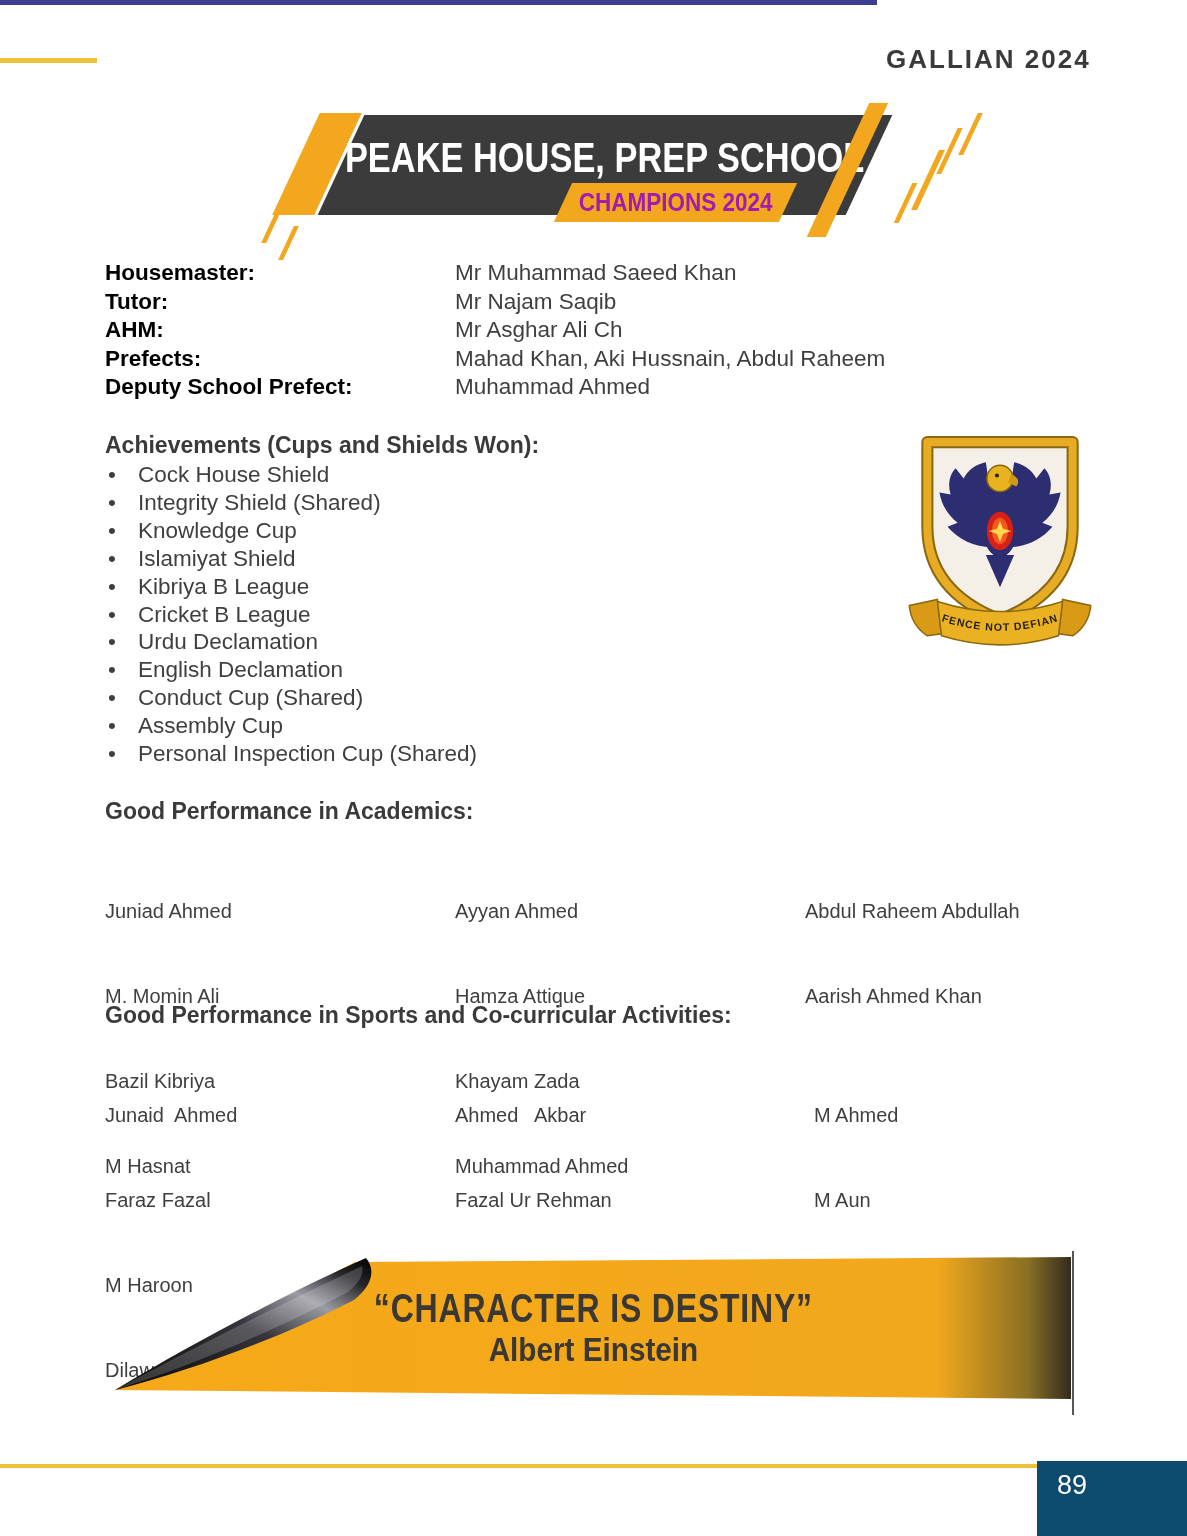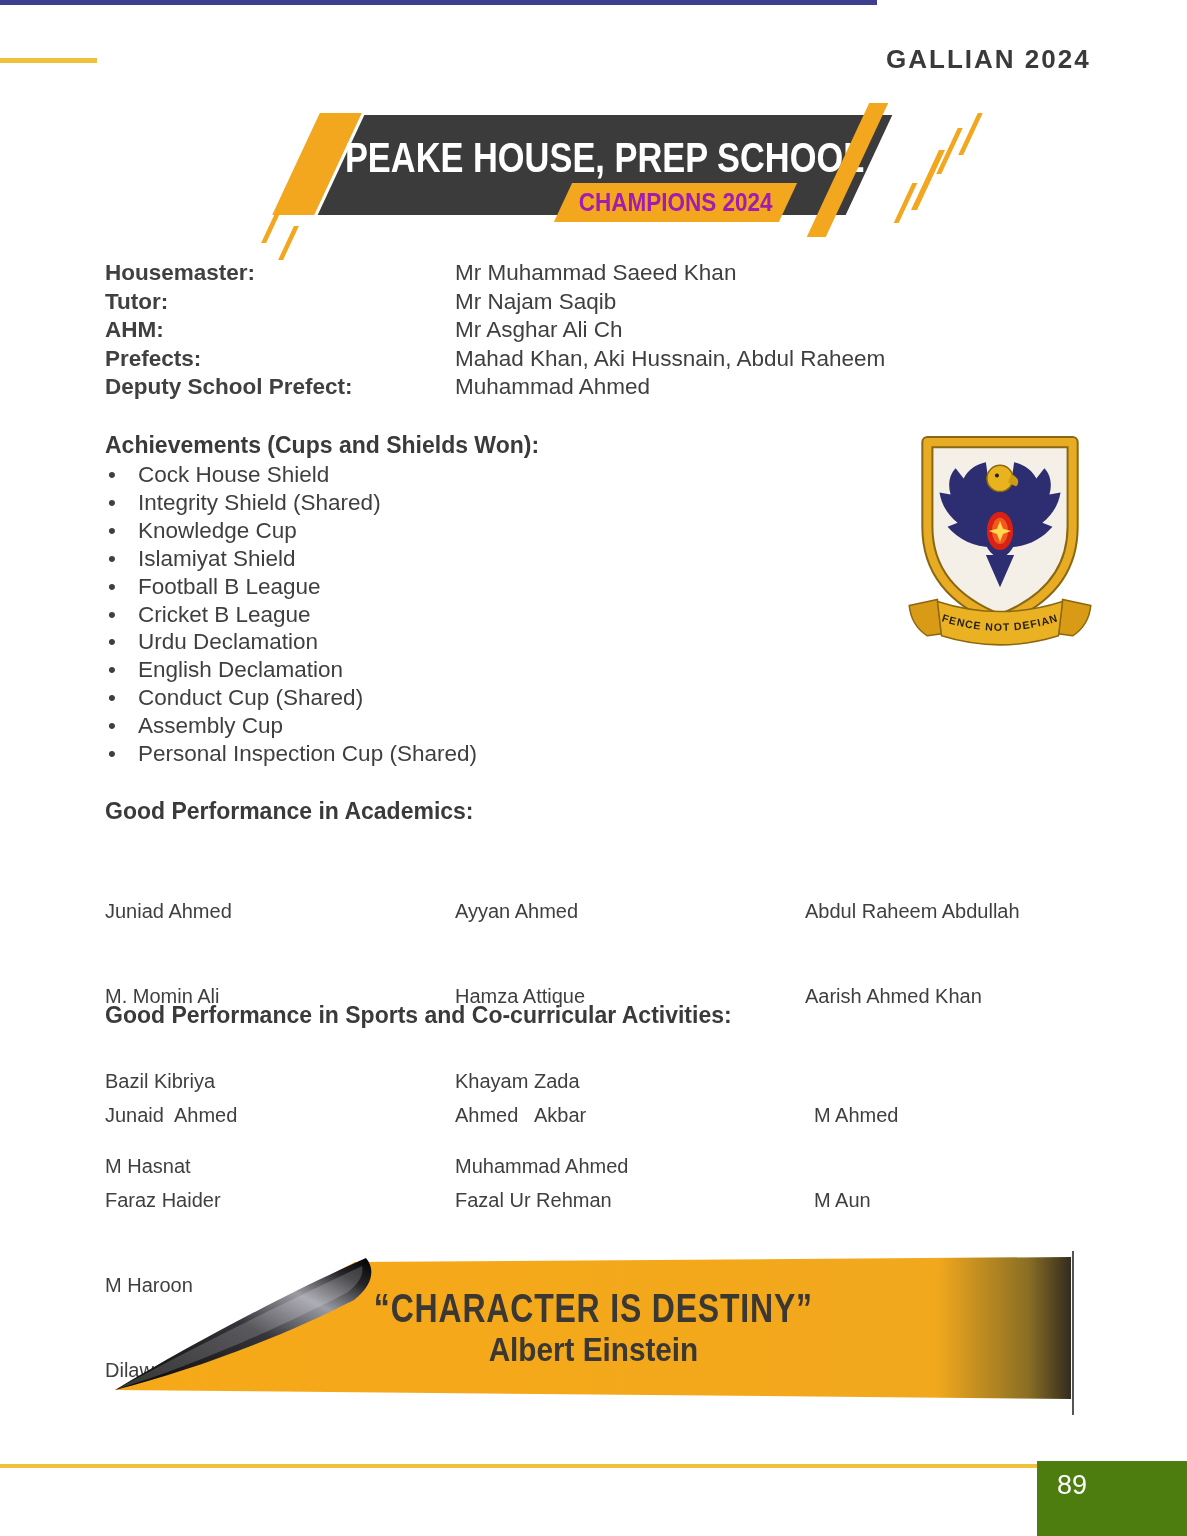--- a/index.html
+++ b/index.html
@@ -20,40 +20,40 @@
                 color:#fff;font-size:43px;font-weight:bold;white-space:nowrap;}
   .champ-band{position:absolute;left:563px;top:183px;width:225px;height:39px;background:#F2A71F;transform:skewX(-25deg);}
   .champ-label{left:563px;top:183px;width:225px;height:39px;display:flex;align-items:center;justify-content:center;
                font-size:25px;font-weight:bold;color:#a21caf;white-space:nowrap;}
   .cond{display:inline-block;transform:scaleX(0.8);transform-origin:center;}
   .cond9{display:inline-block;transform:scaleX(0.9);transform-origin:center;}
 
   
   .staff{left:105px;top:259px;font-size:22.5px;line-height:28.6px;}
   .staff-row{display:flex;}
-  .staff-label{width:350px;font-weight:bold;color:#404040;}
+  .staff-label{width:350px;font-weight:bold;color:#000000;}
 
   
   .sec-heading{position:absolute;font-size:23px;font-weight:bold;color:#3a3a3a;white-space:nowrap;}
   .ach-list{left:108px;top:461px;font-size:22.5px;line-height:27.9px;}
   .ach-row{display:flex;}
   .bullet{width:30px;color:#3f3f3f;}
 
   
   .names{position:absolute;font-size:20px;line-height:28.4px;white-space:pre-wrap;}
 
   
   .quote-wrap{left:108px;top:1248px;width:970px;height:170px;}
   .quote-line{position:absolute;left:108px;width:970px;text-align:center;color:#3b3733;font-weight:bold;white-space:nowrap;}
   .quote-text{top:1286px;font-size:40px;letter-spacing:1px;}
   .quote-author{top:1331px;font-size:33px;}
 
   
   .footer-rule{left:0;top:1464px;width:1040px;height:4px;background:#F0C23C;}
-  .page-num-block{left:1037px;top:1461px;width:150px;height:75px;background:#4d7c0f;box-sizing:border-box;
+  .page-num-block{left:1037px;top:1461px;width:150px;height:75px;background:#0c4a6e;box-sizing:border-box;
                   padding:9px 0 0 20px;color:#ffffff;font-size:27px;}
 </style>
 </head>
 <body>
 
 <div class="page">
 
   <div class="rule rule-blue"></div>
   <div class="abs header-title">GALLIAN 2024</div>
   <div class="rule rule-gold"></div>
@@ -116,21 +116,21 @@
     <div class="ach-row">
         <span class="bullet">•</span>
         <span>Knowledge Cup</span>
       </div>
     <div class="ach-row">
         <span class="bullet">•</span>
         <span>Islamiyat Shield</span>
       </div>
     <div class="ach-row">
         <span class="bullet">•</span>
-        <span>Football B League</span>
+        <span>Kibriya B League</span>
       </div>
     <div class="ach-row">
         <span class="bullet">•</span>
         <span>Cricket B League</span>
       </div>
     <div class="ach-row">
         <span class="bullet">•</span>
         <span>Urdu Declamation</span>
       </div>
     <div class="ach-row">
@@ -193,21 +193,21 @@
     <div>Muhammad Ahmed</div>
   </div>
   <div class="names" style="left:805px;top:840px;">
     <div>Abdul Raheem Abdullah</div>
     <div>Aarish Ahmed Khan</div>
   </div>
 
   <div class="sec-heading" style="left:105px;top:1002px;">Good Performance in Sports and Co-curricular Activities:</div>
   <div class="names" style="left:105px;top:1044px;">
     <div>Junaid  Ahmed</div>
-    <div>Faraz Haider</div>
+    <div>Faraz Fazal</div>
     <div>M Haroon</div>
     <div>Dilawar Khan</div>
   </div>
   <div class="names" style="left:455px;top:1044px;">
     <div>Ahmed   Akbar</div>
     <div>Fazal Ur Rehman</div>
     <div>Hamza Attique</div>
     <div>Bilawal Khan</div>
   </div>
   <div class="names" style="left:805px;top:1044px;margin-left:9px;">

